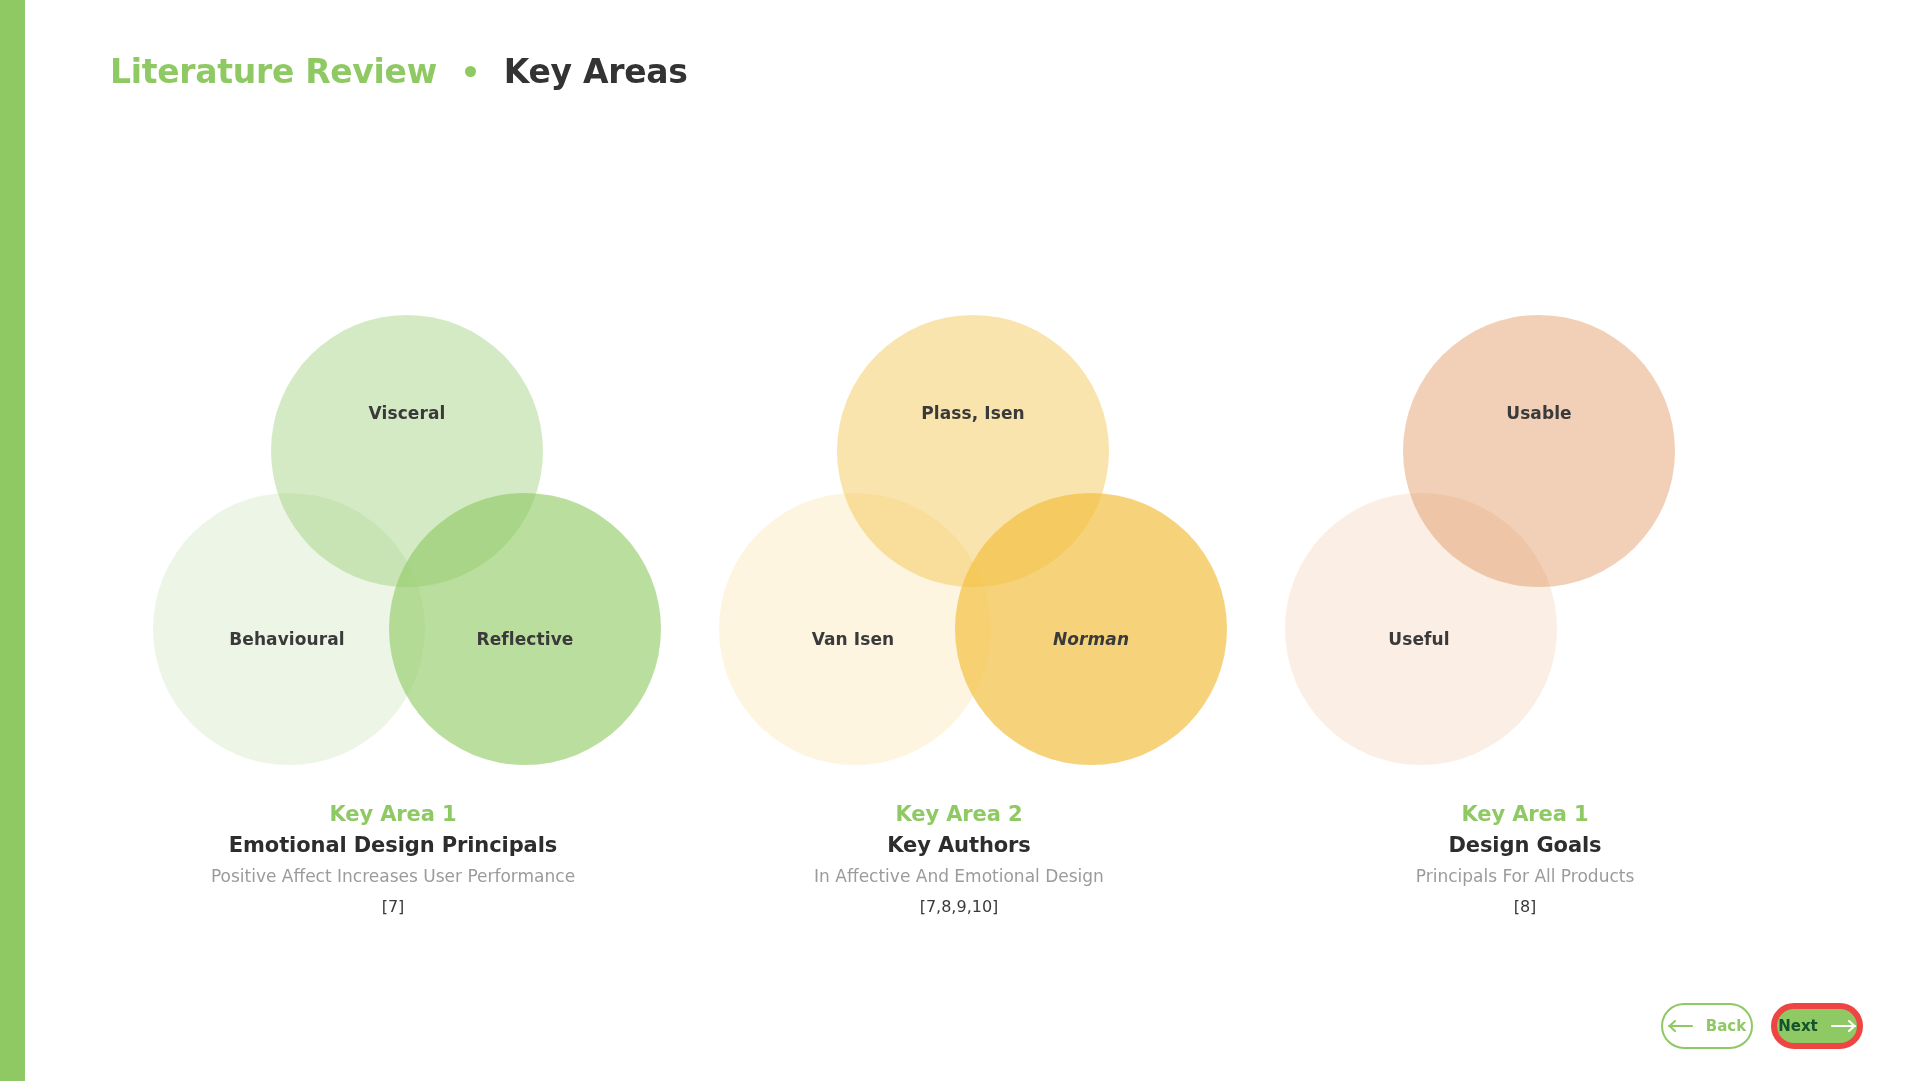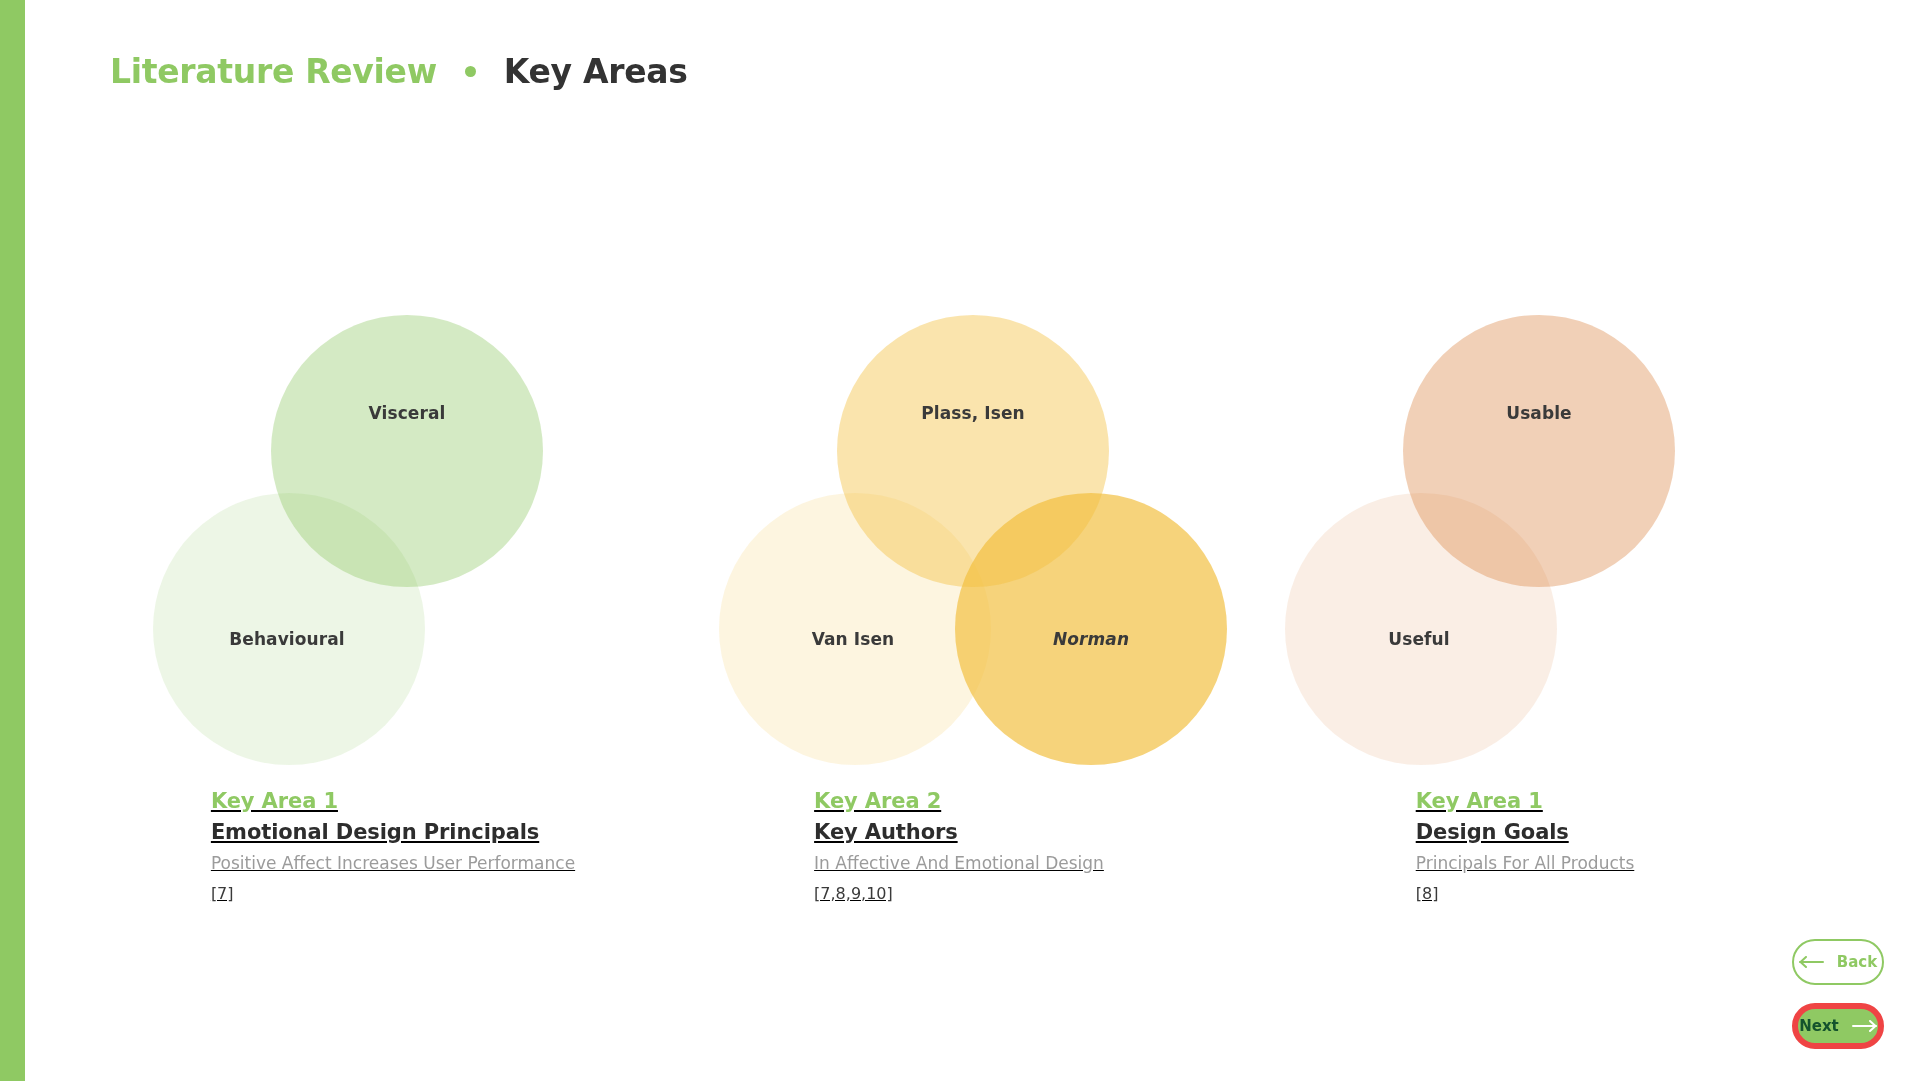--- a/index.html
+++ b/index.html
@@ -102,24 +102,23 @@
   .c-left   { left: 0px;   top: 178px; }
   .c-right  { left: 236px; top: 178px; }
 
   
   .c-top .venn-label   { top: -38px; }
   .c-left .venn-label  { top: 10px; left: -2px; }
   .c-right .venn-label { top: 10px; left: 0px; }
 
   
   .venn-caption {
-    margin-top: 26px;
-    text-align: left;
+    margin-top: 39px;
+    text-align: center;
     line-height: 1.0;
-    text-decoration: underline;
   }
   .venn-caption .cap-kicker {
     font-size: 21px;
     font-weight: bold;
     color: #8FC963;
     margin-bottom: 10px;
     letter-spacing: -0.1px;
   }
   .venn-caption .cap-title {
     font-size: 21px;
@@ -136,26 +135,25 @@
   }
   .venn-caption .cap-ref {
     font-size: 16px;
     font-weight: normal;
     color: #3a3a3a;
   }
 
   
   #nav-buttons {
     position: absolute;
-    right: 37px;
+    right: 58px;
     bottom: 32px;
     display: flex;
     align-items: center;
     gap: 18px;
-    flex-direction: column;
   }
   .nav-btn {
     display: flex;
     align-items: center;
     justify-content: center;
     gap: 12px;
     height: 46px;
     border-radius: 26px;
     font-size: 15px;
     font-weight: bold;
@@ -189,20 +187,23 @@
   <span class="dot"></span>
   <span class="heading">Key Areas</span>
 </div>
 
 <div id="venn-row">
 
   <div class="venn-column">
     <div class="venn-figure">
       <div class="venn-circle c-left" style="background: rgba(143, 201, 99, 0.16);">
         <span class="venn-label">Behavioural</span>
+      </div>
+      <div class="venn-circle c-right" style="background: rgba(143, 201, 99, 0.62);">
+        <span class="venn-label">Reflective</span>
       </div>
       <div class="venn-circle c-top" style="background: rgba(143, 201, 99, 0.38);">
         <span class="venn-label">Visceral</span>
       </div>
     </div>
     <div class="venn-caption">
       <div class="cap-kicker">Key Area 1</div>
       <div class="cap-title">Emotional Design Principals</div>
       <div class="cap-sub">Positive Affect Increases User Performance</div>
       <div class="cap-ref">[7]</div>

